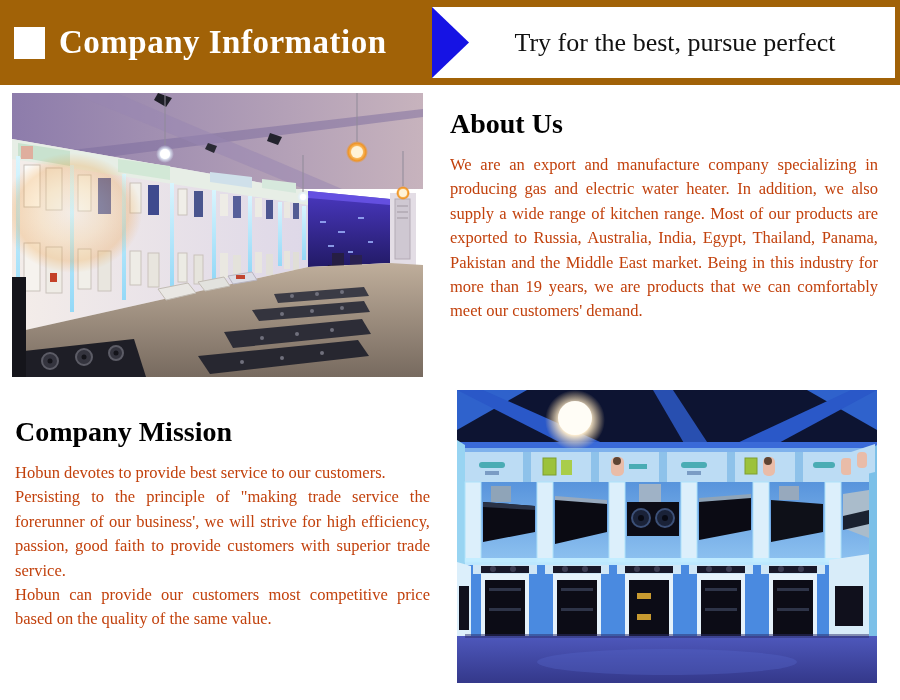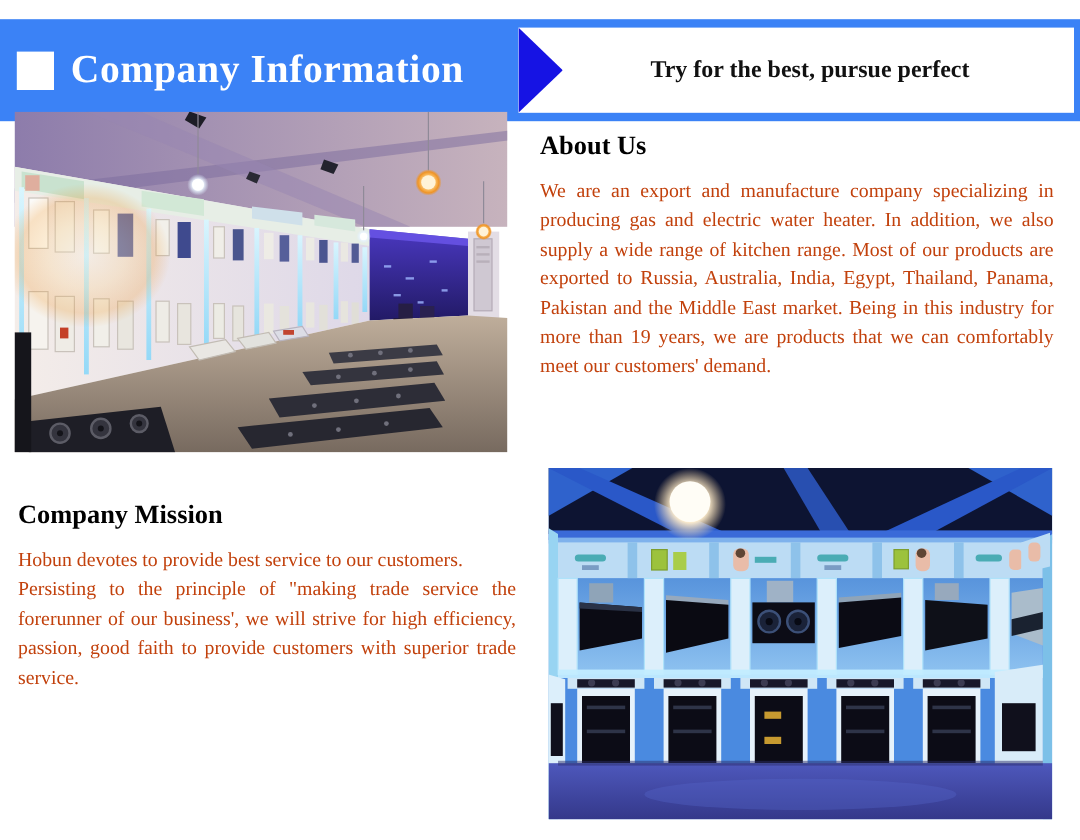--- a/index.html
+++ b/index.html
@@ -1,38 +1,38 @@
 <!DOCTYPE html>
 <html><head>
 <meta charset="utf-8">
 <style>
   html,body{margin:0;padding:0;}
   body{
     width:900px;height:700px;position:relative;overflow:hidden;
     background:#ffffff;font-family:"Liberation Serif",serif;
   }
   
-  .banner{position:absolute;left:0;top:16px;width:900px;height:85px;background:#3b82f6;}
+  .banner{position:absolute;left:0;top:0;width:900px;height:85px;background:#a16207;}
   .banner-white-box{position:absolute;left:432px;top:7px;right:5px;bottom:7px;background:#ffffff;}
   .banner-arrow{position:absolute;left:432px;top:7px;bottom:7px;width:37px;background:#1613e4;
     clip-path:polygon(0 0,100% 50%,0 100%);}
   .banner-left{position:absolute;left:14px;top:0;height:85px;display:flex;align-items:center;gap:14px;}
   .bullet-square{width:31px;height:32px;background:#ffffff;}
   .banner-title{color:#ffffff;font-size:33px;font-weight:bold;letter-spacing:.5px;white-space:nowrap;}
   .tagline{position:absolute;left:455px;top:7px;right:5px;bottom:7px;display:flex;align-items:center;
-    justify-content:center;font-size:20px;font-weight:bold;color:#111111;white-space:nowrap;}
+    justify-content:center;font-size:26px;font-weight:normal;color:#111111;white-space:nowrap;}
   
   .photo{position:absolute;overflow:hidden;}
   .photo svg{display:block;width:100%;height:100%;}
   .photo-top{left:12px;top:93px;width:411px;height:284px;}
   .photo-bottom{left:457px;top:390px;width:420px;height:293px;}
   
   .about{position:absolute;left:450px;top:108px;width:428px;}
   .mission{position:absolute;left:15px;top:416px;width:415px;}
-  .section-heading{font-size:22px;font-weight:bold;color:#000000;margin:0 0 13px 0;}
+  .section-heading{font-size:28px;font-weight:bold;color:#000000;margin:0 0 13px 0;}
   .body-text{font-size:16.5px;line-height:1.48;text-align:justify;color:#c2410c;margin:0;}
 </style>
 </head>
 <body>
 
 <div class="banner">
   <div class="banner-white-box"></div>
   <div class="banner-arrow"></div>
   <div class="banner-left">
     <div class="bullet-square"></div>
@@ -219,20 +219,21 @@
 
 <div class="about">
   <h2 class="section-heading">About Us</h2>
   <p class="body-text">We are an export and manufacture company specializing in producing gas and electric water heater. In addition, we also supply a wide range of kitchen range. Most of our products are exported to Russia, Australia, India, Egypt, Thailand, Panama, Pakistan and the Middle East market. Being in this industry for more than 19 years, we are products that we can comfortably meet our customers' demand.</p>
 </div>
 
 <div class="mission">
   <h2 class="section-heading">Company Mission</h2>
   <p class="body-text">Hobun devotes to provide best service to our customers.</p>
   <p class="body-text">Persisting to the principle of "making trade service the forerunner of our business', we will strive for high efficiency, passion, good faith to provide customers with superior trade service.</p>
+  <p class="body-text">Hobun can provide our customers most competitive price based on the quality of the same value.</p>
 </div>
 
 <div class="photo photo-bottom" aria-label="Kitchen appliance showroom with blue lighting">
   <svg viewBox="0 0 420 293" preserveAspectRatio="none">
     <defs>
       <radialGradient id="glowB">
         <stop offset="0" stop-color="#ffffff"></stop>
           <stop offset=".5" stop-color="#ffeecf"></stop>
         <stop offset="1" stop-color="#ffddA0" stop-opacity="0"></stop>
       </radialGradient>

